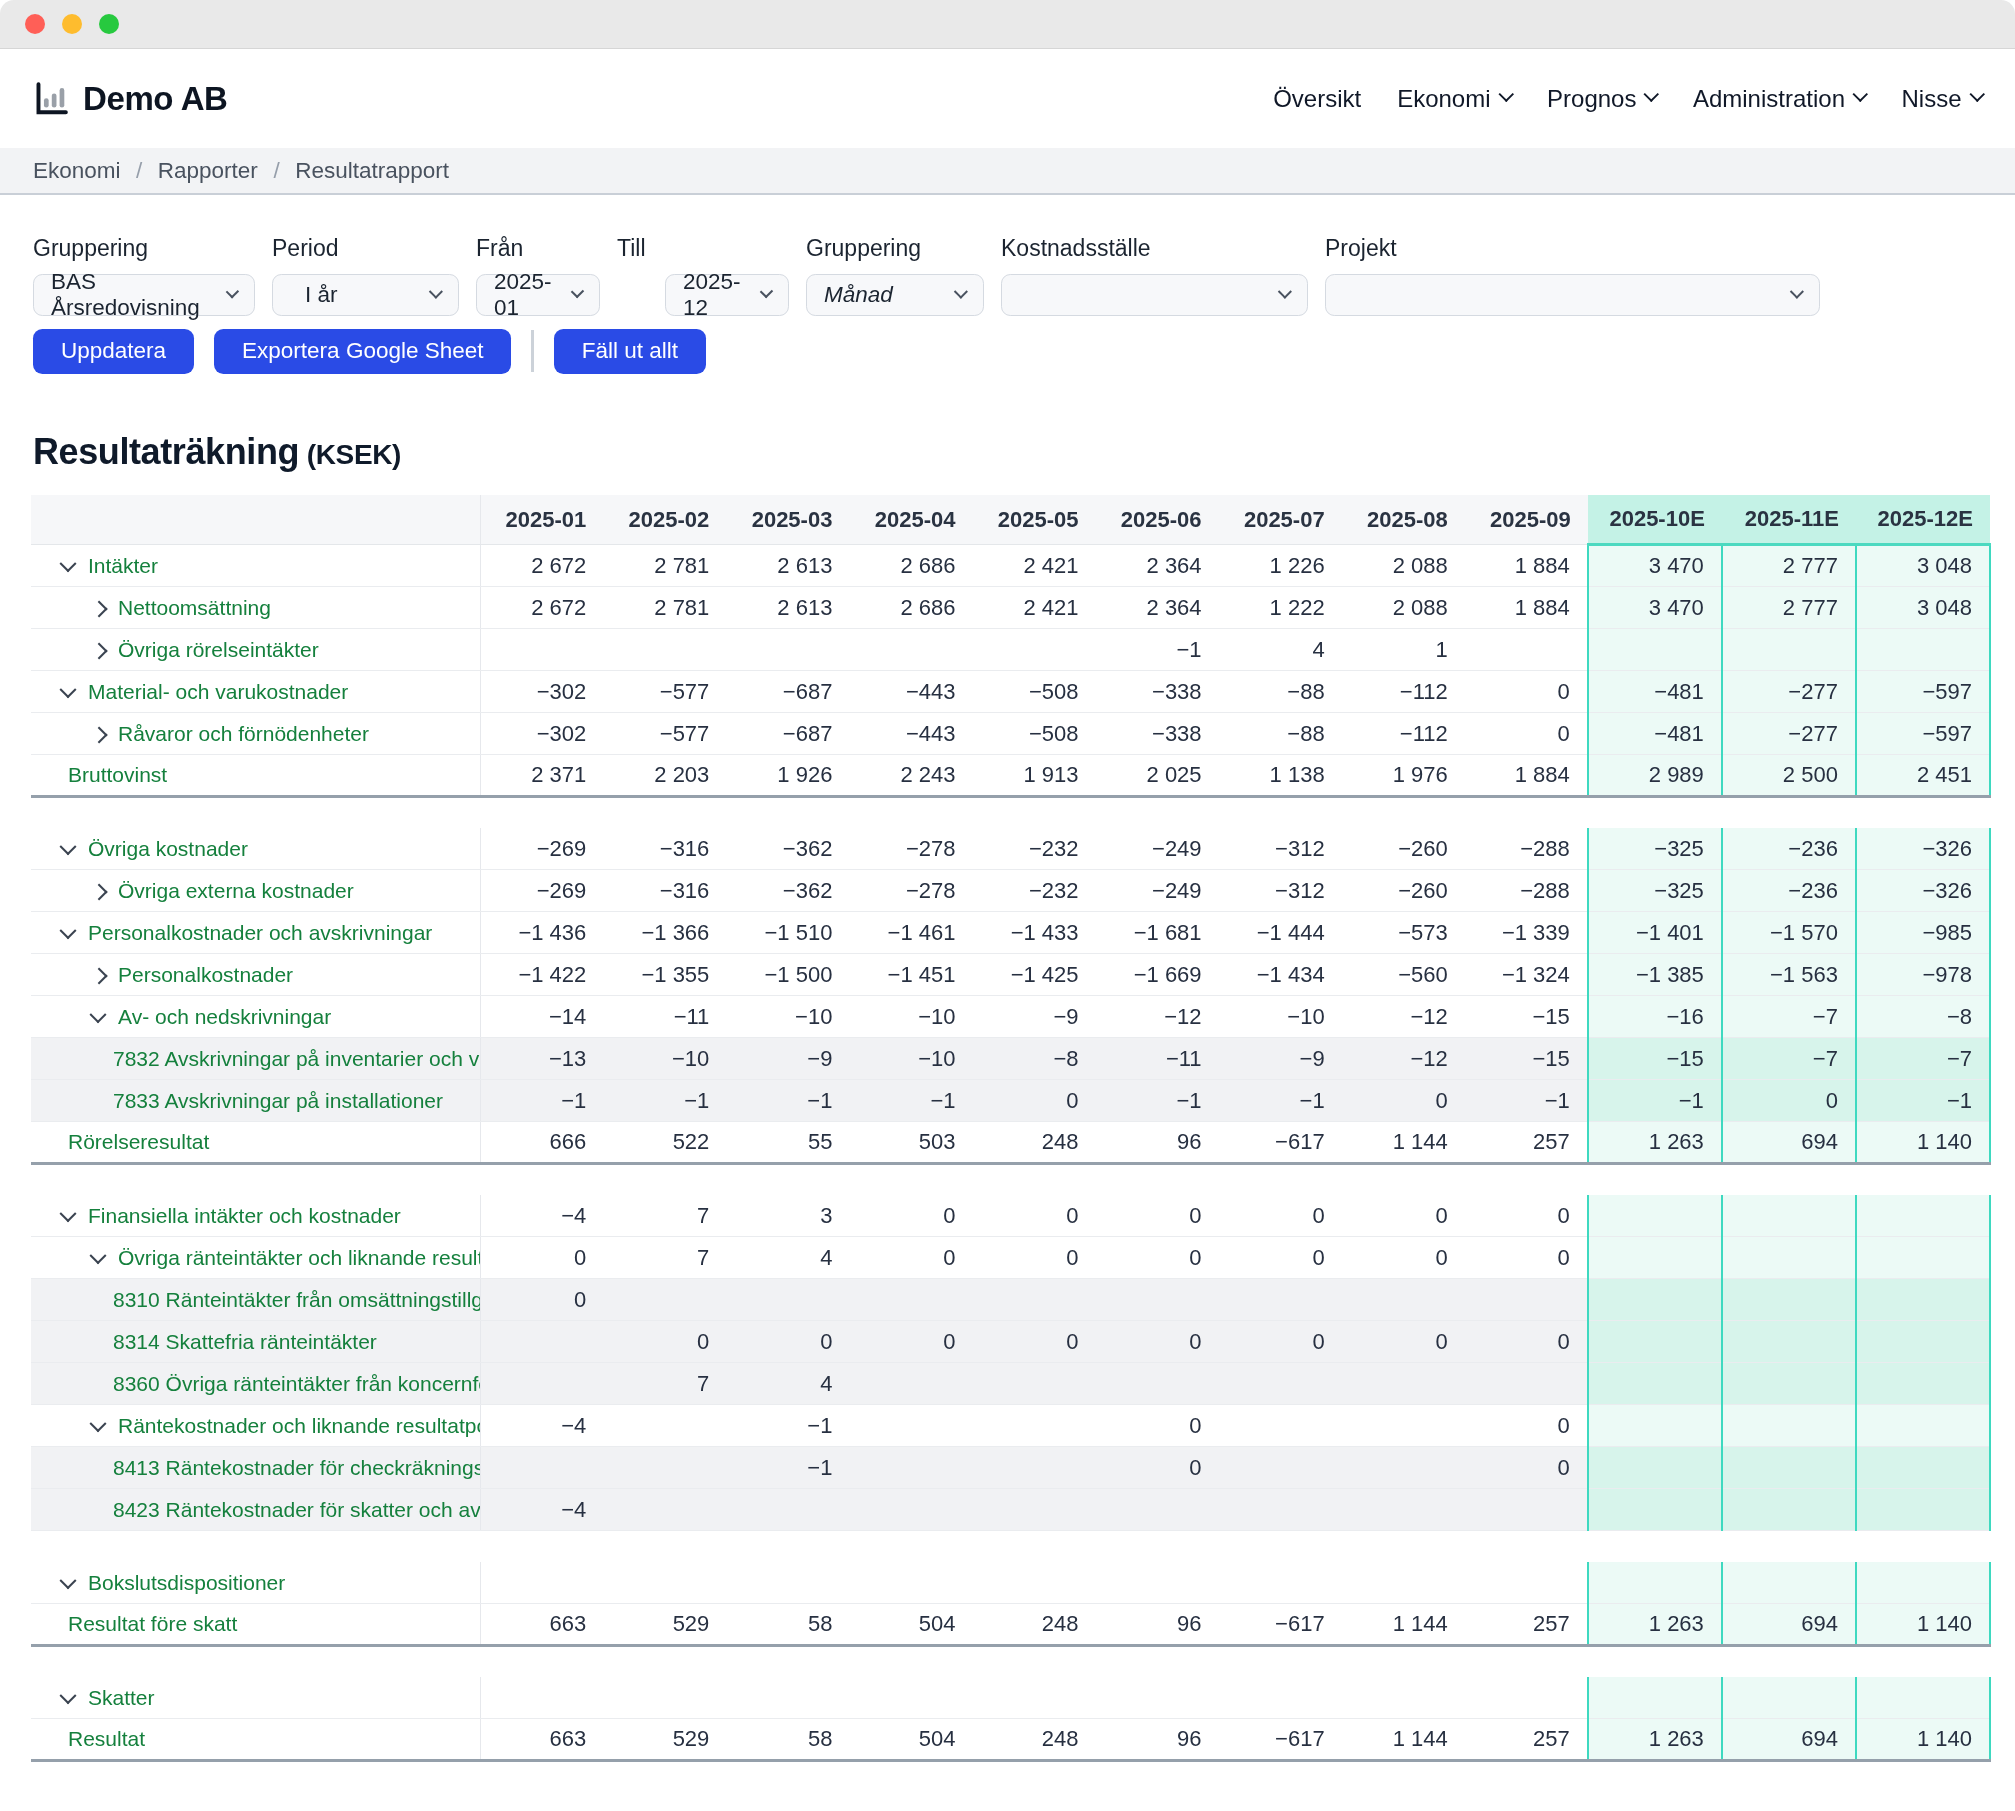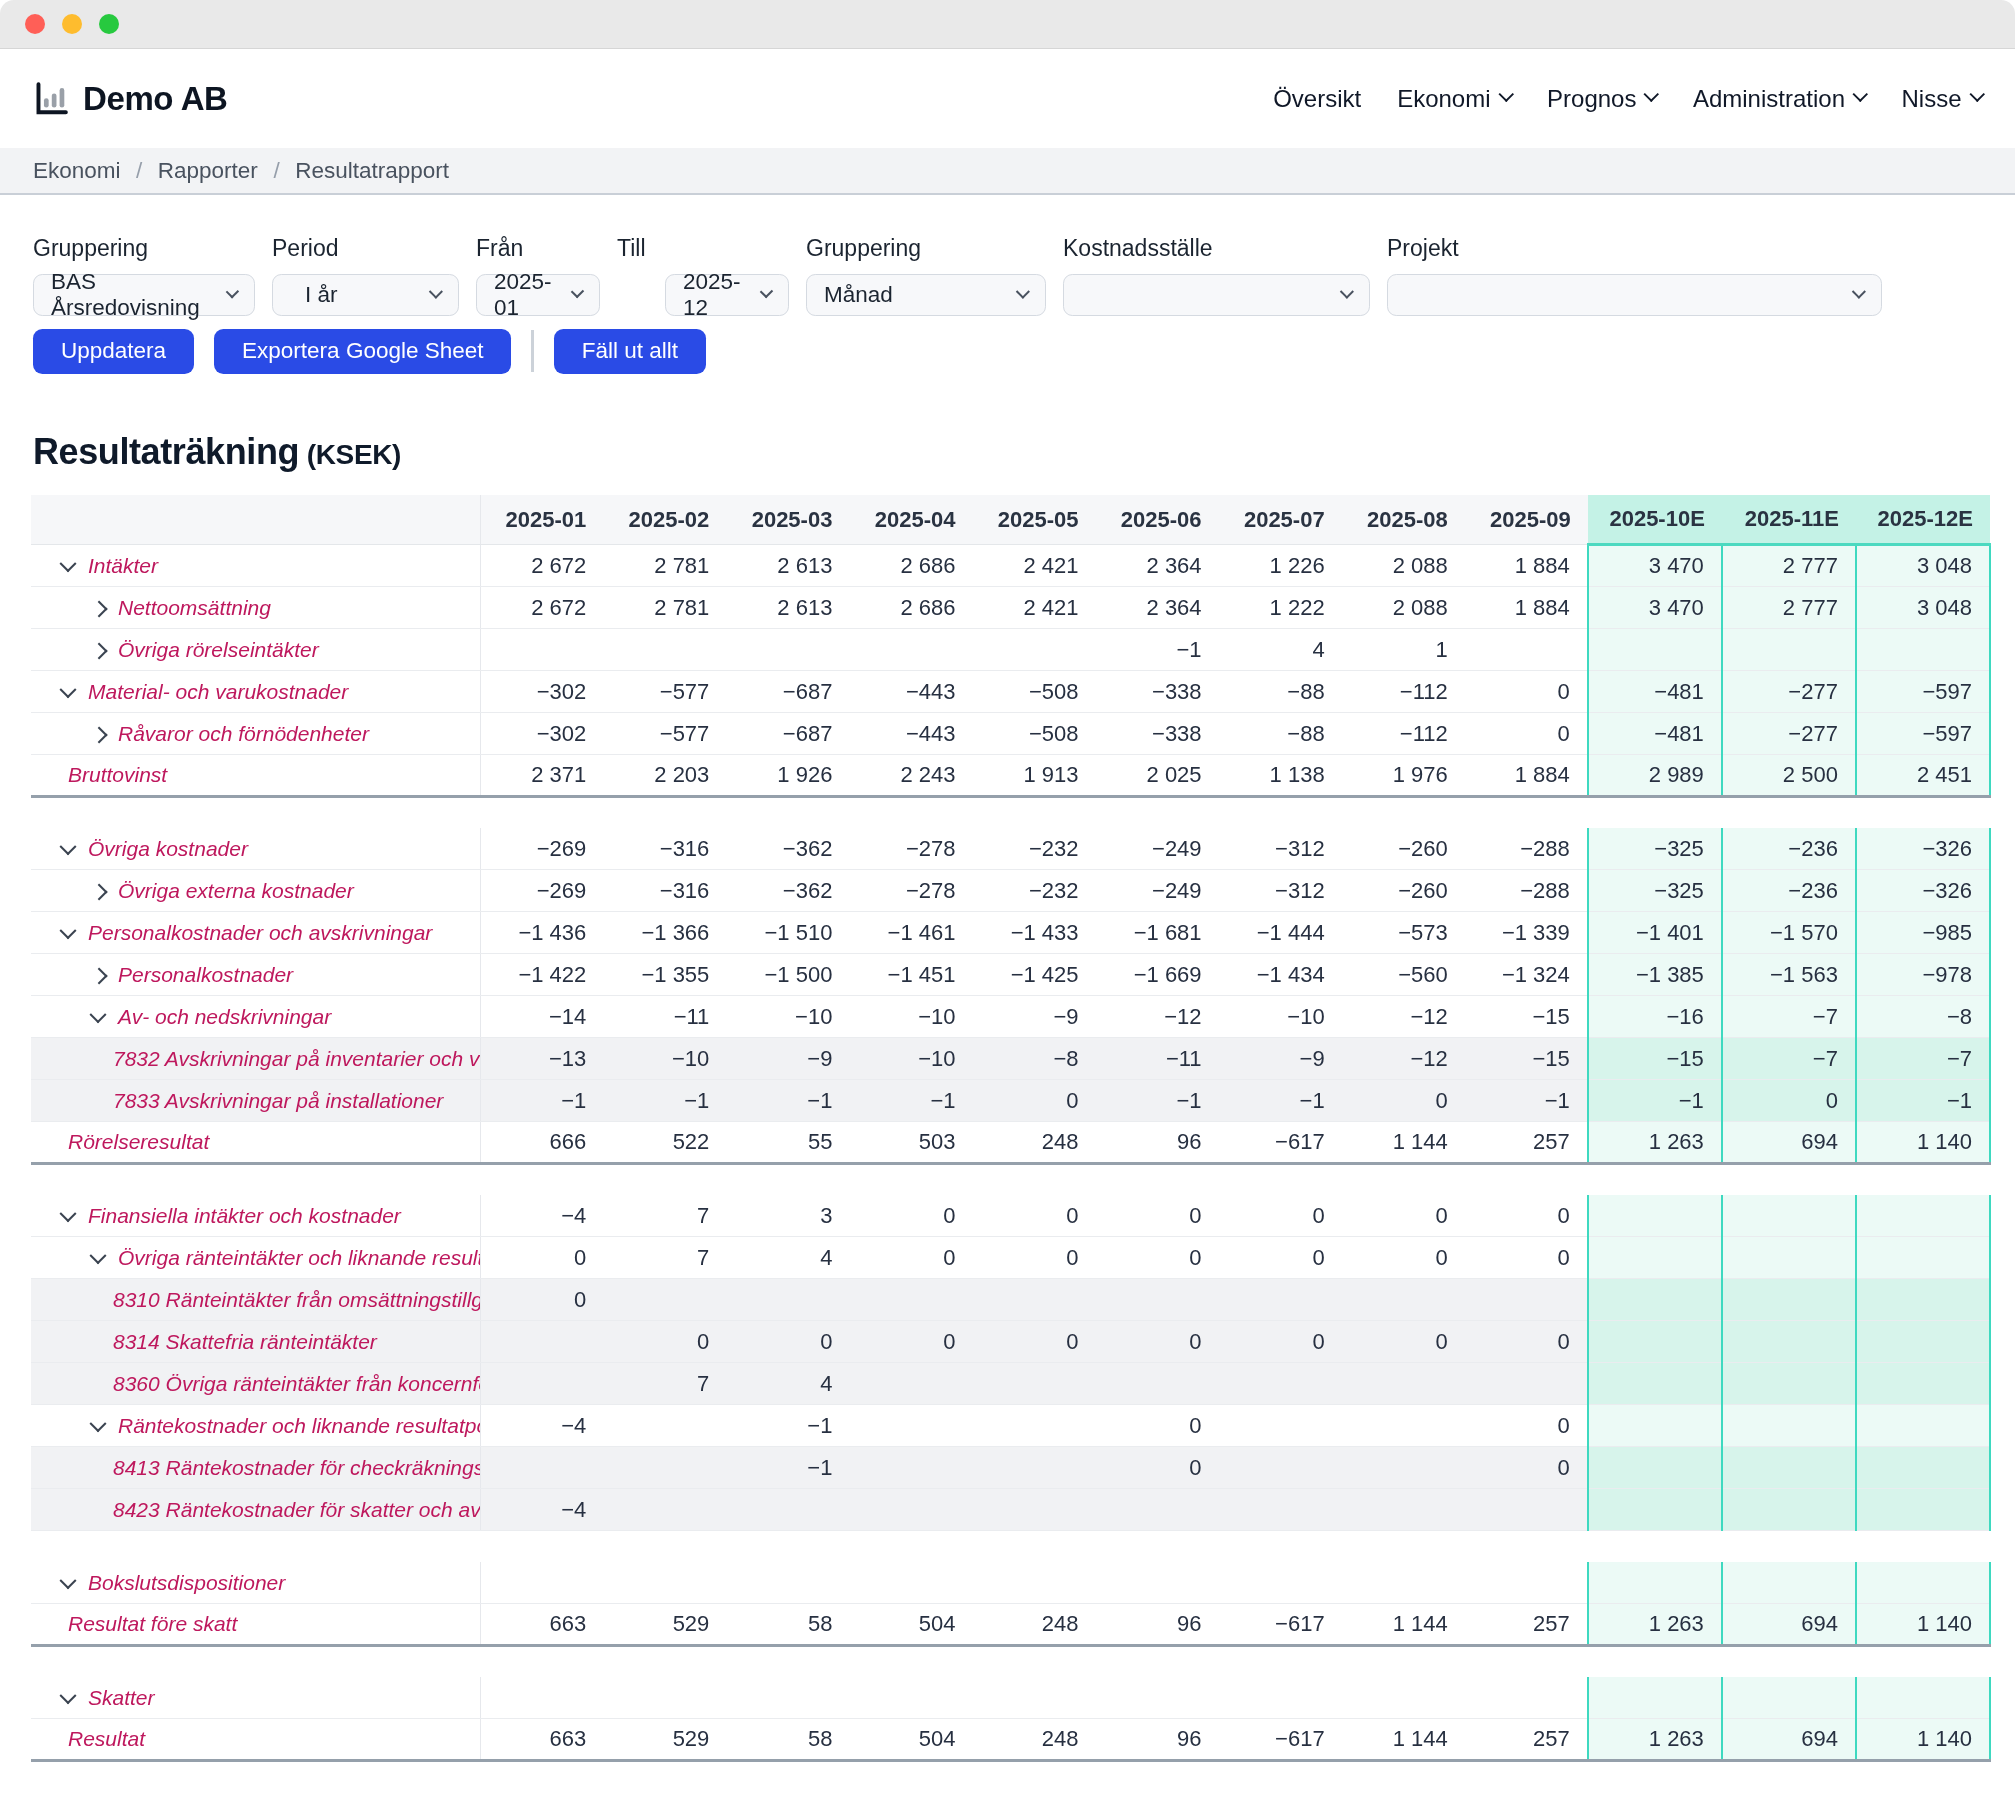--- a/index.html
+++ b/index.html
@@ -54,22 +54,22 @@
 
   
   table.rpt{border-collapse:collapse;table-layout:fixed;margin:0 0 0 31px;width:1960px;}
   .rpt th,.rpt td{box-sizing:border-box;}
   .rpt thead th{height:50px;background:#f6f7f9;font-size:22px;font-weight:700;color:#2a3342;
     text-align:right;padding:0 17px 0 0;border-bottom:1.6px solid #e4e7ea;}
   .rpt thead th.lbl{border-right:1.6px solid #e6e8ec;}
   .rpt thead th.fc{background:#c4f2e6;border-bottom:3.9px solid #4cd9c0;}
   .rpt td{height:42px;font-size:22px;color:#273041;text-align:right;
     padding:0 17px 0 0;border-bottom:1.6px solid #eaecef;white-space:nowrap;}
-  .rpt td.lbl{text-align:left;border-right:1.6px solid #e6e8ec;font-size:21px;color:#be185d;
-    overflow:hidden;padding-right:6.2px;font-style:italic;}
+  .rpt td.lbl{text-align:left;border-right:1.6px solid #e6e8ec;font-size:21px;color:#15803d;
+    overflow:hidden;padding-right:6.2px;}
   .rpt tr.lv0 td.lbl{padding-left:37px;}
   .rpt tr.lv1 td.lbl{padding-left:31px;}
   .rpt tr.lv2 td.lbl{padding-left:61px;}
   .rpt tr.lv3 td.lbl{padding-left:82px;}
   .rpt tr.acct td{background:#f1f2f4;}
   .rpt td.fc{background:#ecfaf6;border-left:2.3px solid #3ed9c0;}
   .rpt td.fc.last{border-right:2.3px solid #3ed9c0;}
   .rpt tr.acct td.fc{background:#d7f4eb;}
   .rpt tr.total td{border-bottom:3.9px solid #95a0ab;}
   .rpt tr.gap td{height:31px;border:none;background:#ffffff;}
@@ -154,21 +154,21 @@
     </div>
     <div class="field">
       <span class="flabel">Till</span>
       <div class="selectbox" style="width: 124px; margin-left: 48px;">
         <span>2025-12</span>
         <span class="chev down"></span>
       </div>
     </div>
     <div class="field">
       <span class="flabel">Gruppering</span>
-      <div class="selectbox" style="width: 240px;">
+      <div class="selectbox" style="width: 178px; font-style: italic;">
         <span>Månad</span>
         <span class="chev down"></span>
       </div>
     </div>
     <div class="field">
       <span class="flabel">Kostnadsställe</span>
       <div class="selectbox" style="width: 307px;">
         <span></span>
         <span class="chev down"></span>
       </div>

